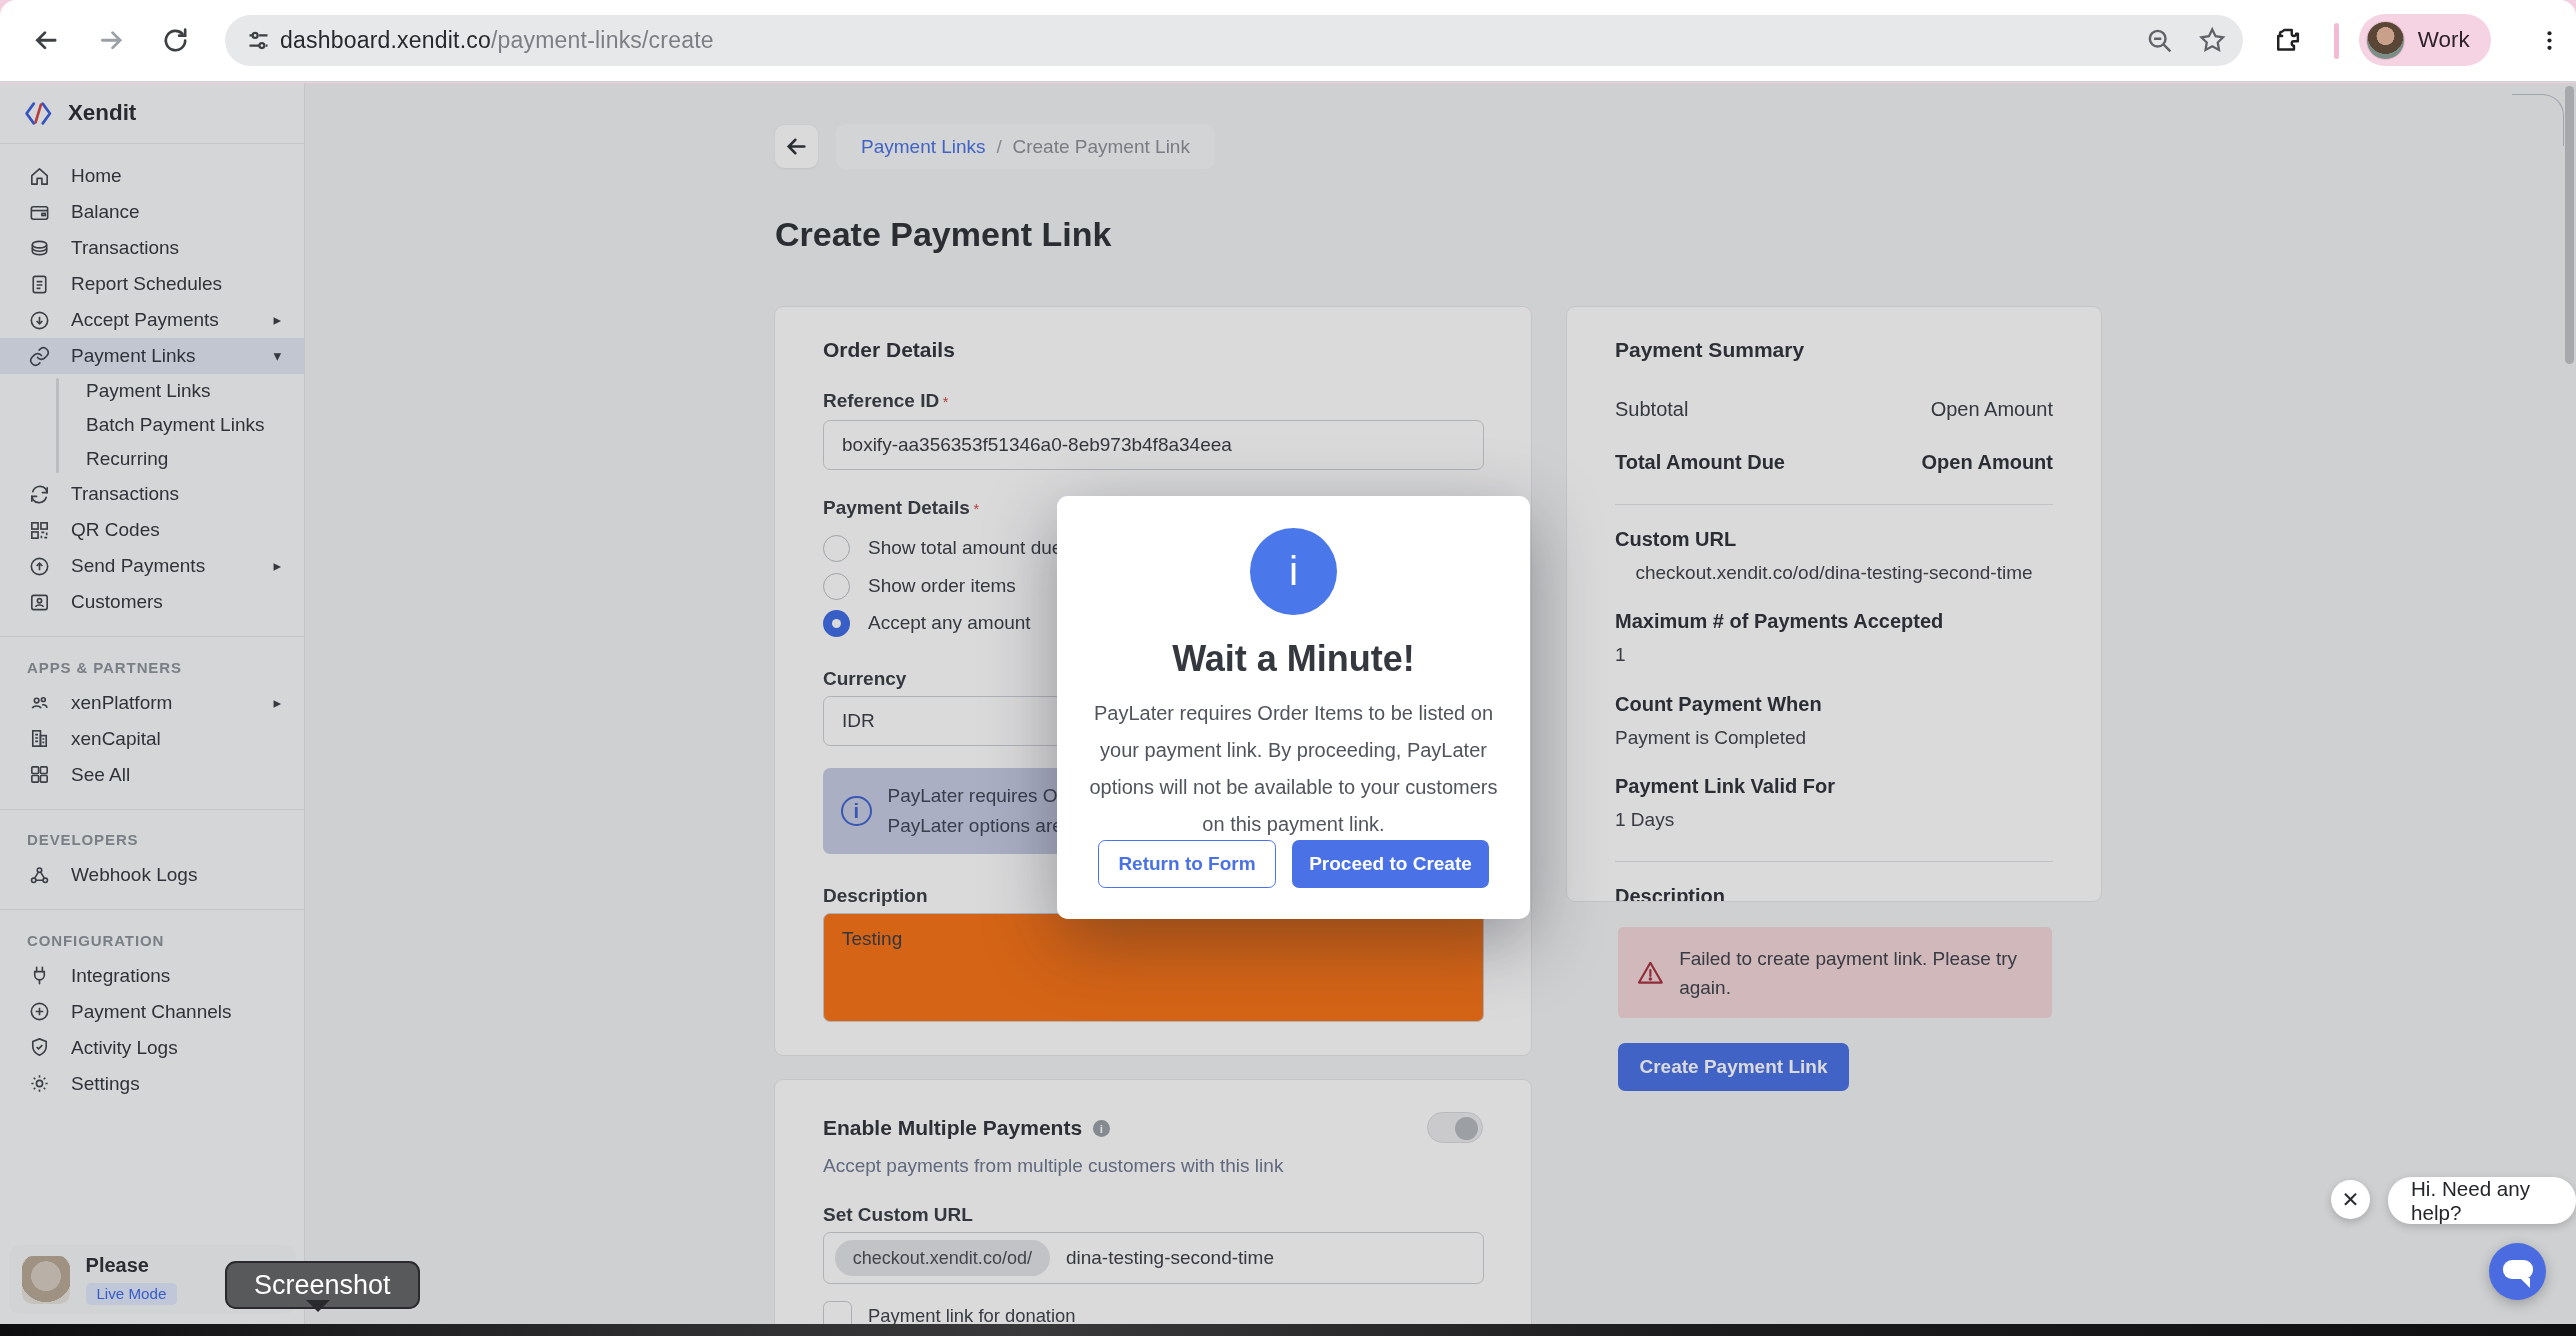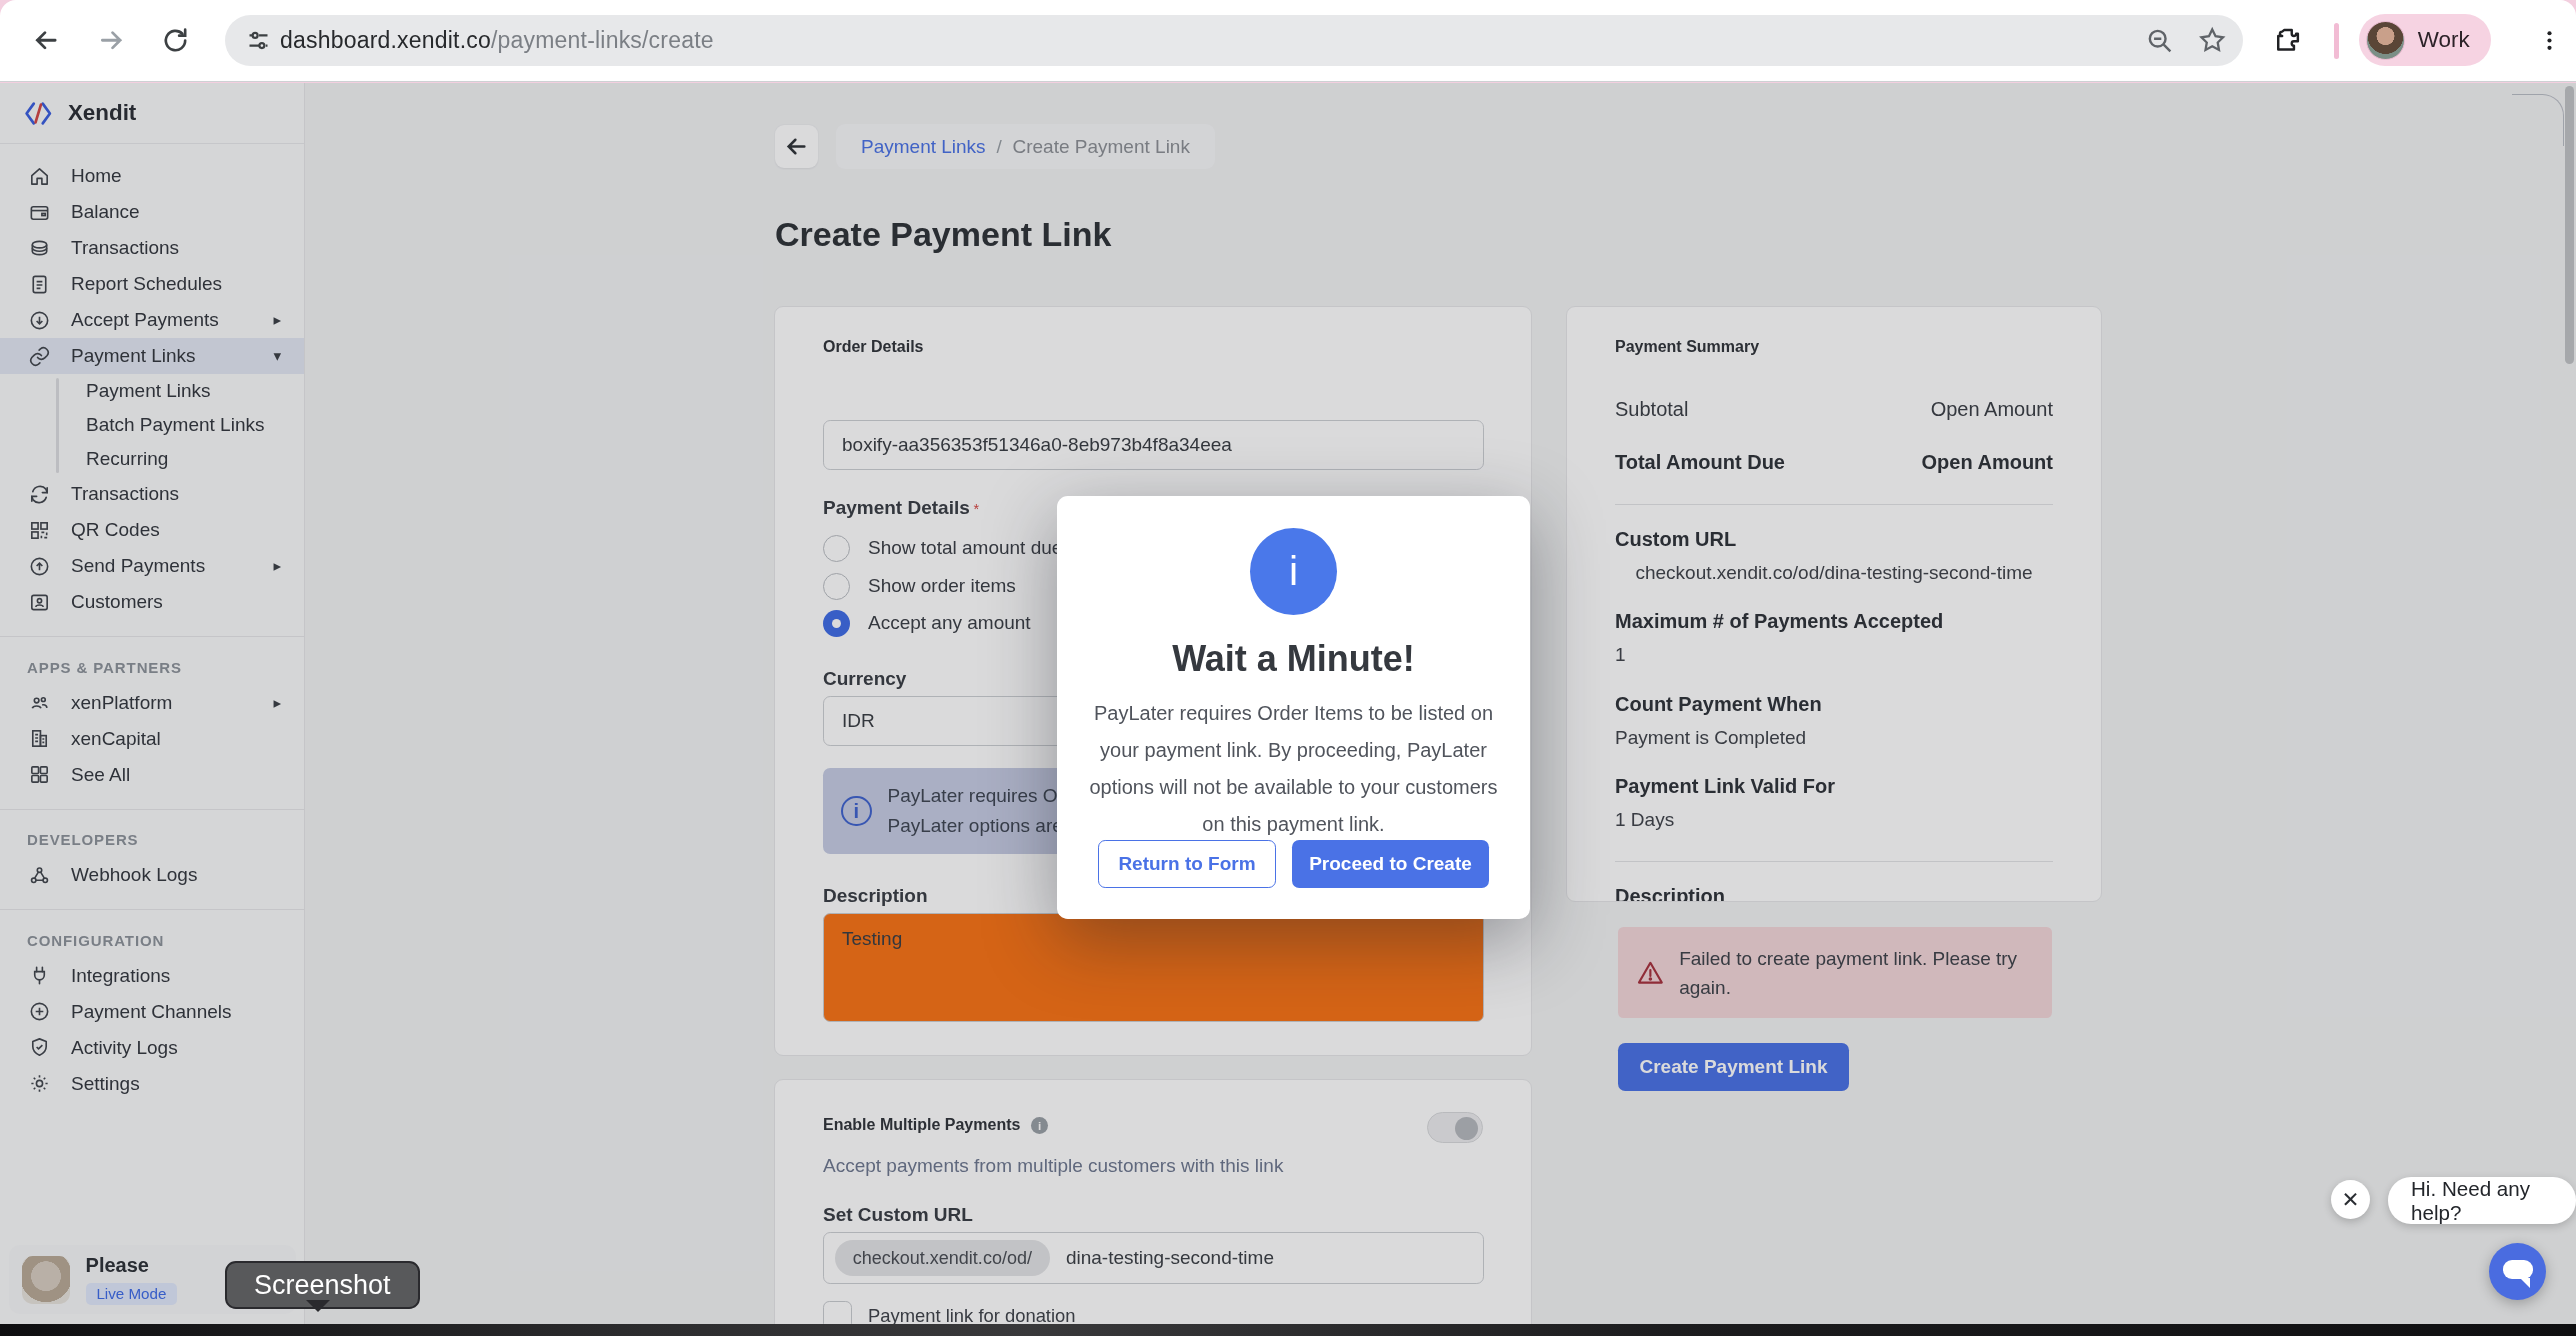--- a/index.html
+++ b/index.html
@@ -63,21 +63,21 @@
   .crumb-sep { color:#9aa0a6; }
   .crumb-cur { color:#8c9096; }
   .page-title { position:absolute; left:470px; top:132px; font-size:34px; font-weight:700; color:#2f3338; }
 
   .card { position:absolute; background:#ffffff; border:0.9px solid #e6e7e9; border-radius:9px; overflow:hidden; }
   .card-od { left:469px; top:223px; width:758px; height:750px; }
   .card-emp { left:469px; top:996px; width:758px; height:359px; }
   .card-ps { left:1261px; top:223px; width:536px; height:596px; }
 
   .cpad { position:absolute; left:48px; right:48px; }
-  .card-h { font-size:16px; font-weight:700; color:#31353b; }
+  .card-h { font-size:21px; font-weight:700; color:#31353b; }
   .flabel { font-size:19px; font-weight:600; color:#3a3e45; }
   .req { color:#d64541; margin-left:3.6px; }
   .tinput { width:661px; height:50px; border:1.3px solid #cdd0d4; border-radius:7.2px; background:#fff;
     display:flex; align-items:center; padding:0 18px; font-size:19px; color:#3a3e44; }
   .radio-row { display:flex; align-items:center; gap:18px; height:30.5px; cursor:pointer; }
   .rdot { width:27px; height:27px; border-radius:50%; border:1.8px solid #b9bdc2; background:#fff; flex:0 0 27px; }
   .rdot.sel { border:none; background:#3f6ce6; position:relative; }
   .rdot.sel::after { content:""; position:absolute; left:9px; top:9px; width:9px; height:9px; background:#fff; border-radius:50%; }
   .rlabel { font-size:19px; color:#3b3f46; }
   .info-banner { width:661px; height:86px; background:#c6cde4; border-radius:7.2px; display:flex; align-items:center; gap:16px; padding:0 18px; }
@@ -448,20 +448,23 @@
       </div>
       <div class="crumb-pill">
         <span class="crumb-link">Payment Links</span>
         <span class="crumb-sep">/</span>
         <span class="crumb-cur">Create Payment Link</span>
       </div>
       <div class="page-title">Create Payment Link</div>
 
       <div class="card card-od">
         <div class="cpad card-h" style="top:30.5px;">Order Details</div>
+        <div class="cpad" style="top:83px;">
+          <span class="flabel">Reference ID</span><span class="req">*</span>
+        </div>
         <div class="cpad tinput" style="top:113px;">
           <span>boxify-aa356353f51346a0-8eb973b4f8a34eea</span>
         </div>
         <div class="cpad" style="top:190px;">
           <span class="flabel">Payment Details</span><span class="req">*</span>
         </div>
         <div class="cpad radio-row" style="top:226px;">
           <span class="rdot"></span>
           <span class="rlabel">Show total amount due only</span>
         </div>

